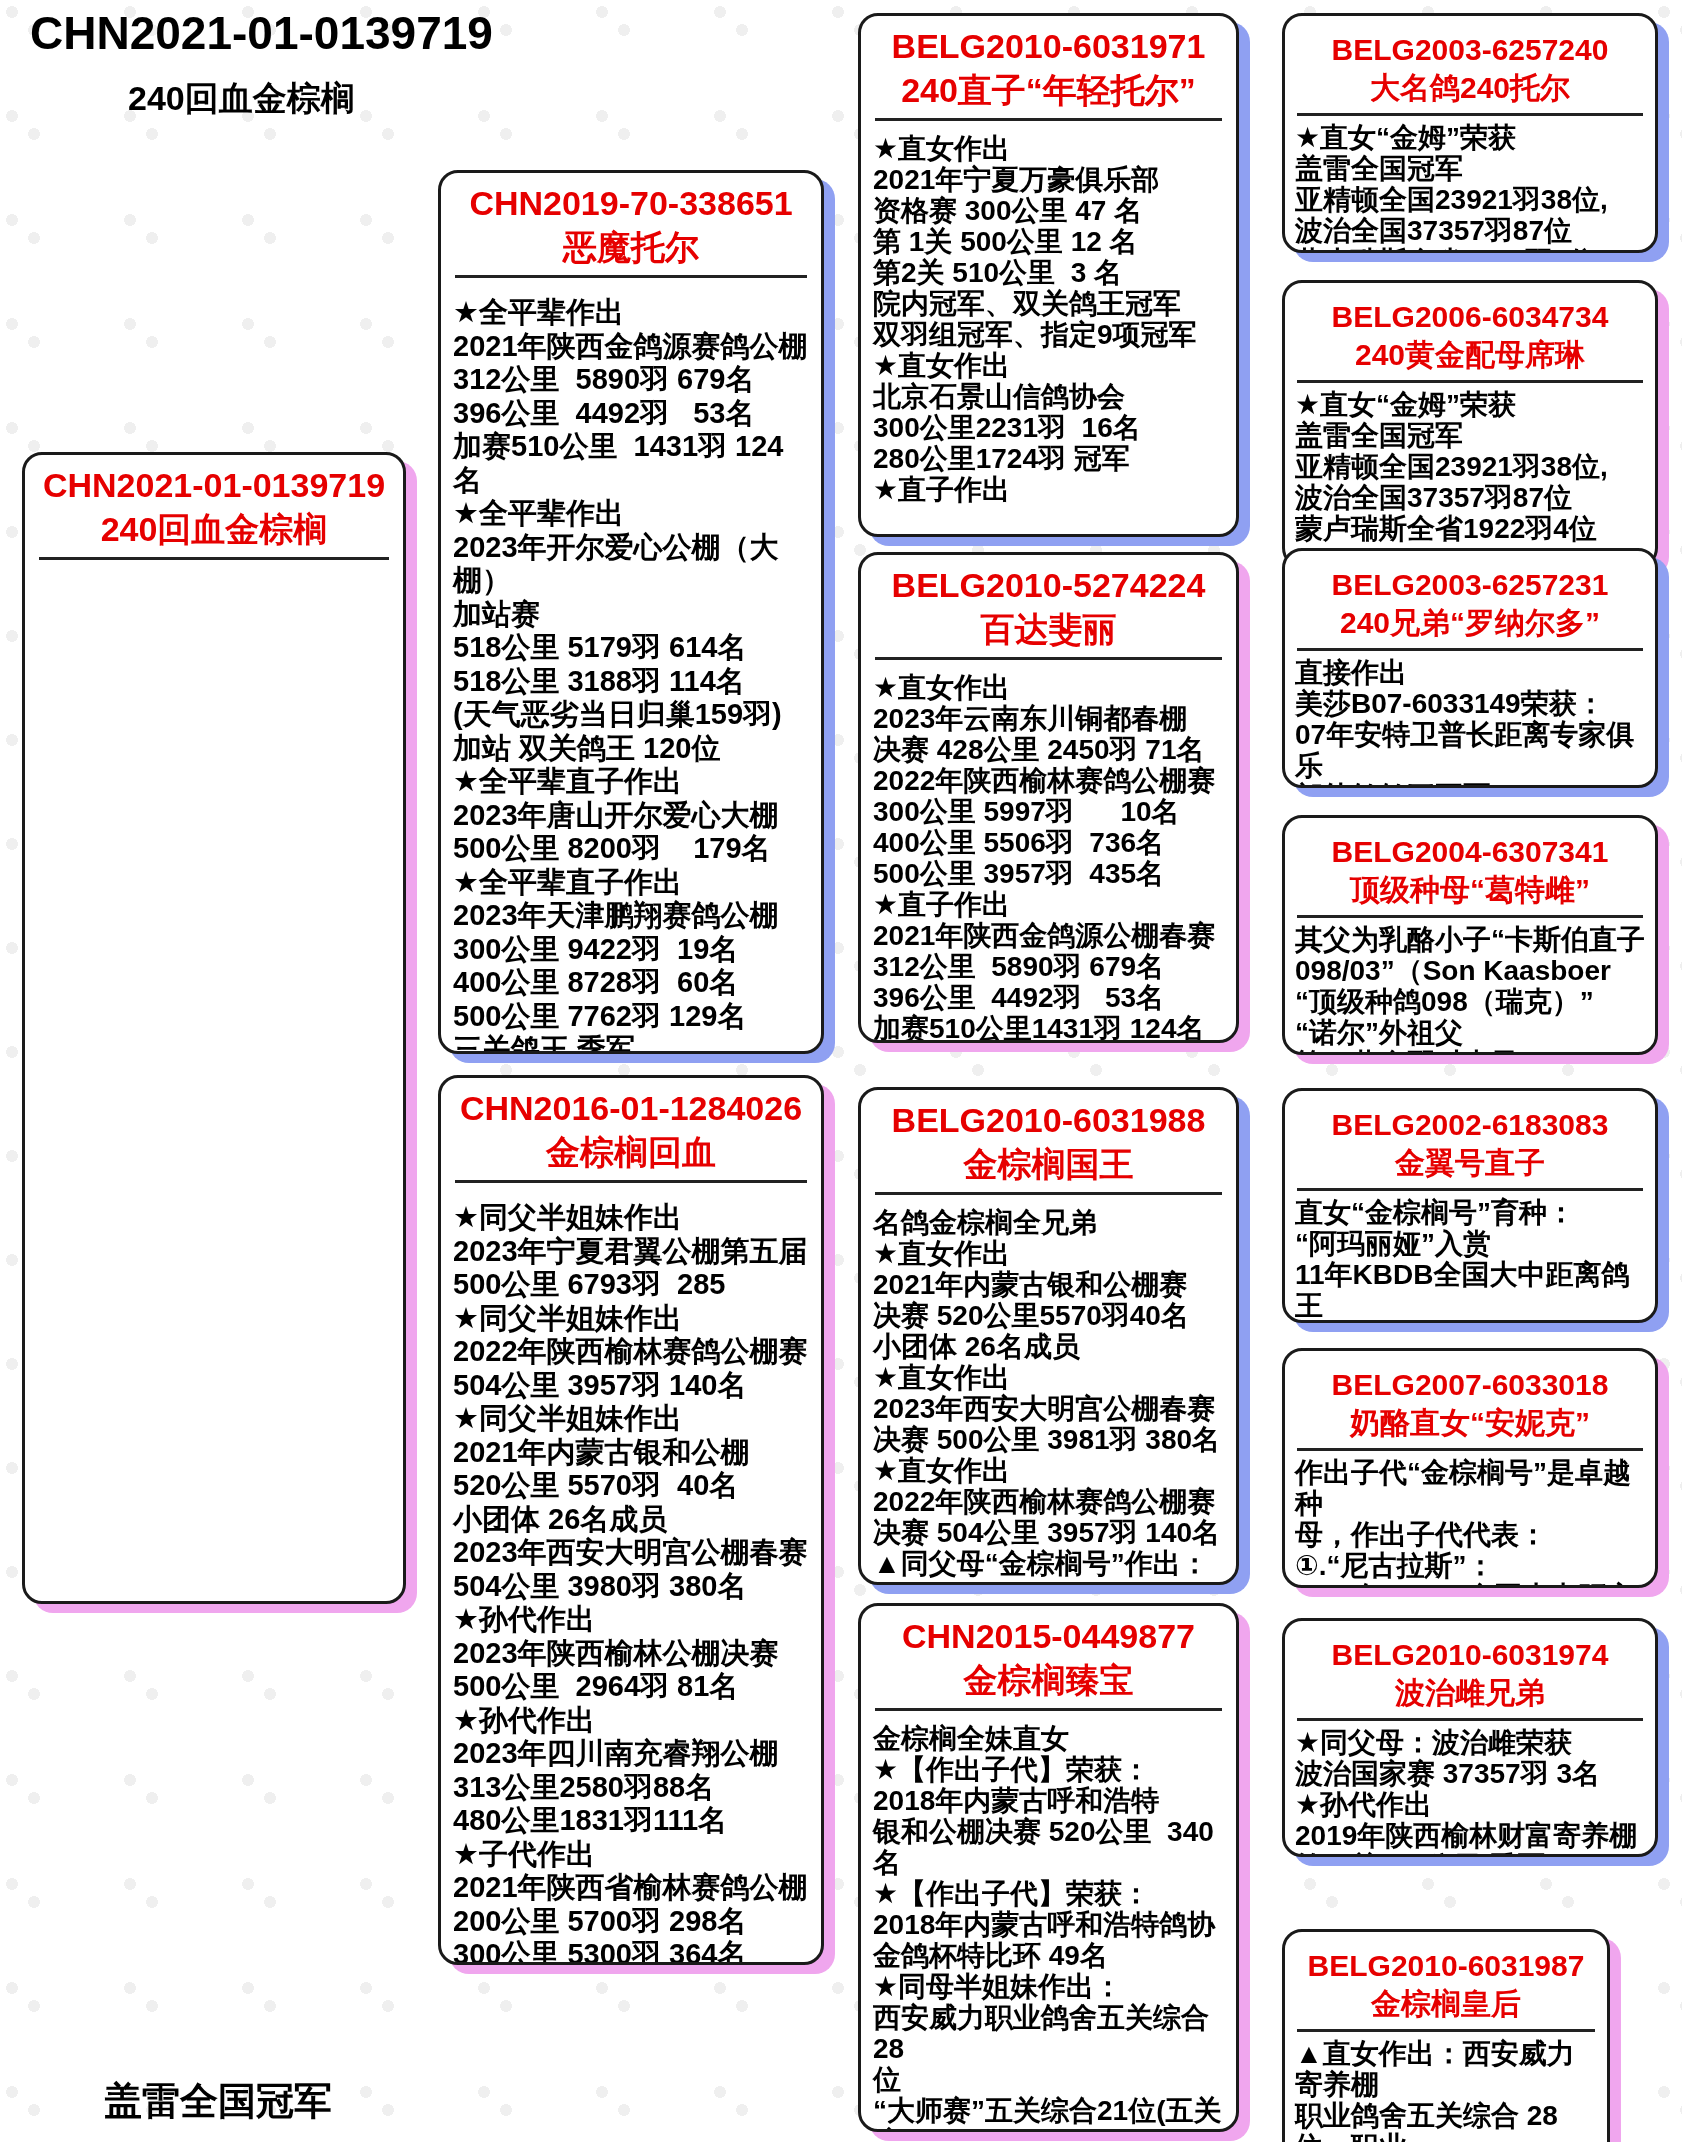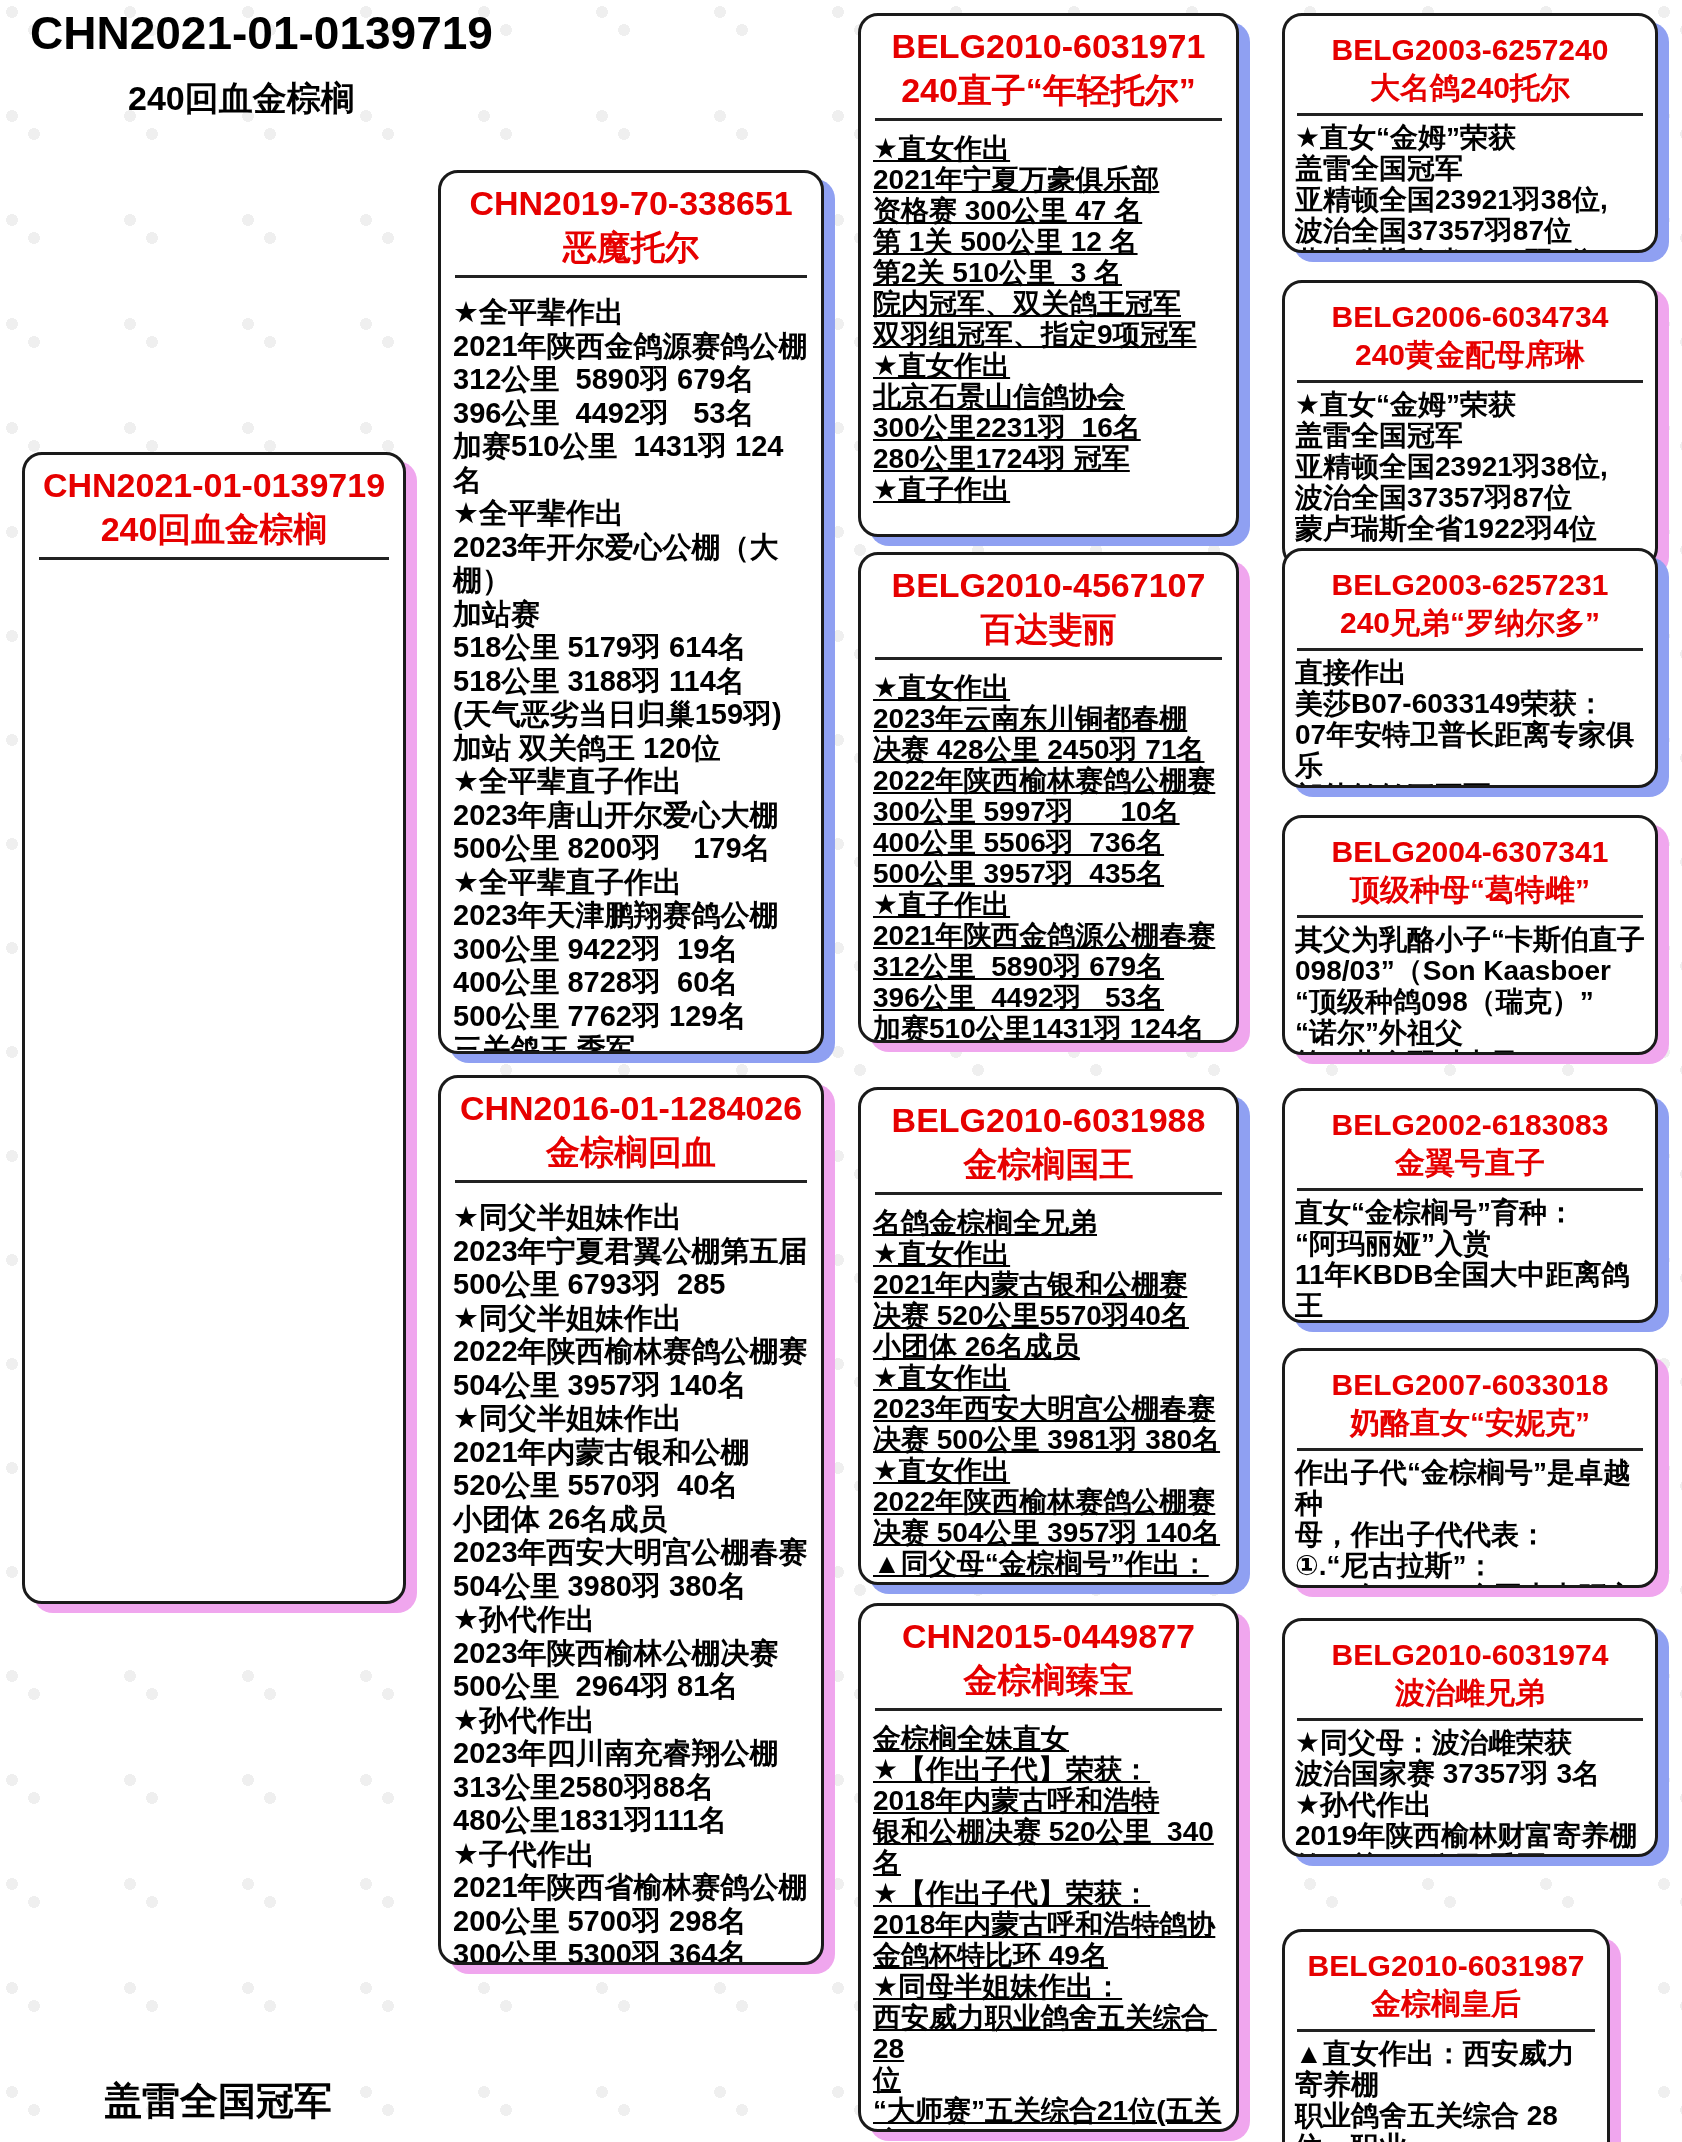--- a/index.html
+++ b/index.html
@@ -25,21 +25,21 @@
   .shadow-pink{box-shadow:11px 9px 0 var(--shadow-pink,#f0a6ee);}
   .title{
     color:var(--title-red,#e60000);font-weight:700;text-align:center;
     font-size:34px;line-height:44px;
   }
   .rule{border-top:3px solid #222;margin:6px 2px 0;}
   .body{
     margin-top:18px;font-size:29px;line-height:33.5px;font-weight:600;
     white-space:pre-wrap;
   }
-  .col3 .body{margin-top:12px;font-size:28px;line-height:31px;text-decoration:underline;}
+  .col3 .body{margin-top:12px;font-size:28px;line-height:31px;}
   .col4{padding:15px 10px 0;}
   .col4 .title{font-size:30px;line-height:38px;}
   .col4 .body{margin-top:6px;font-size:28px;line-height:31px;}
 </style>
 </head>
 <body>
 
 <div class="canvas">
 
   <div class="hdr" id="header-ring">CHN2021-01-0139719</div>
@@ -120,21 +120,21 @@
 院内冠军、双关鸽王冠军
 双羽组冠军、指定9项冠军
 ★直女作出
 北京石景山信鸽协会
 300公里2231羽  16名
 280公里1724羽 冠军
 ★直子作出</div>
   </div>
 
   <div class="box col3 shadow-pink" style="left:858px;top:552px;width:381px;height:491px">
-    <div class="title"><span>BELG2010-4567107</span><br><span>百达斐丽</span></div>
+    <div class="title"><span>BELG2010-5274224</span><br><span>百达斐丽</span></div>
     <div class="rule"></div>
     <div class="body">★直女作出
 2023年云南东川铜都春棚
 决赛 428公里 2450羽 71名
 2022年陕西榆林赛鸽公棚赛
 300公里 5997羽      10名
 400公里 5506羽  736名
 500公里 3957羽  435名
 ★直子作出
 2021年陕西金鸽源公棚春赛

